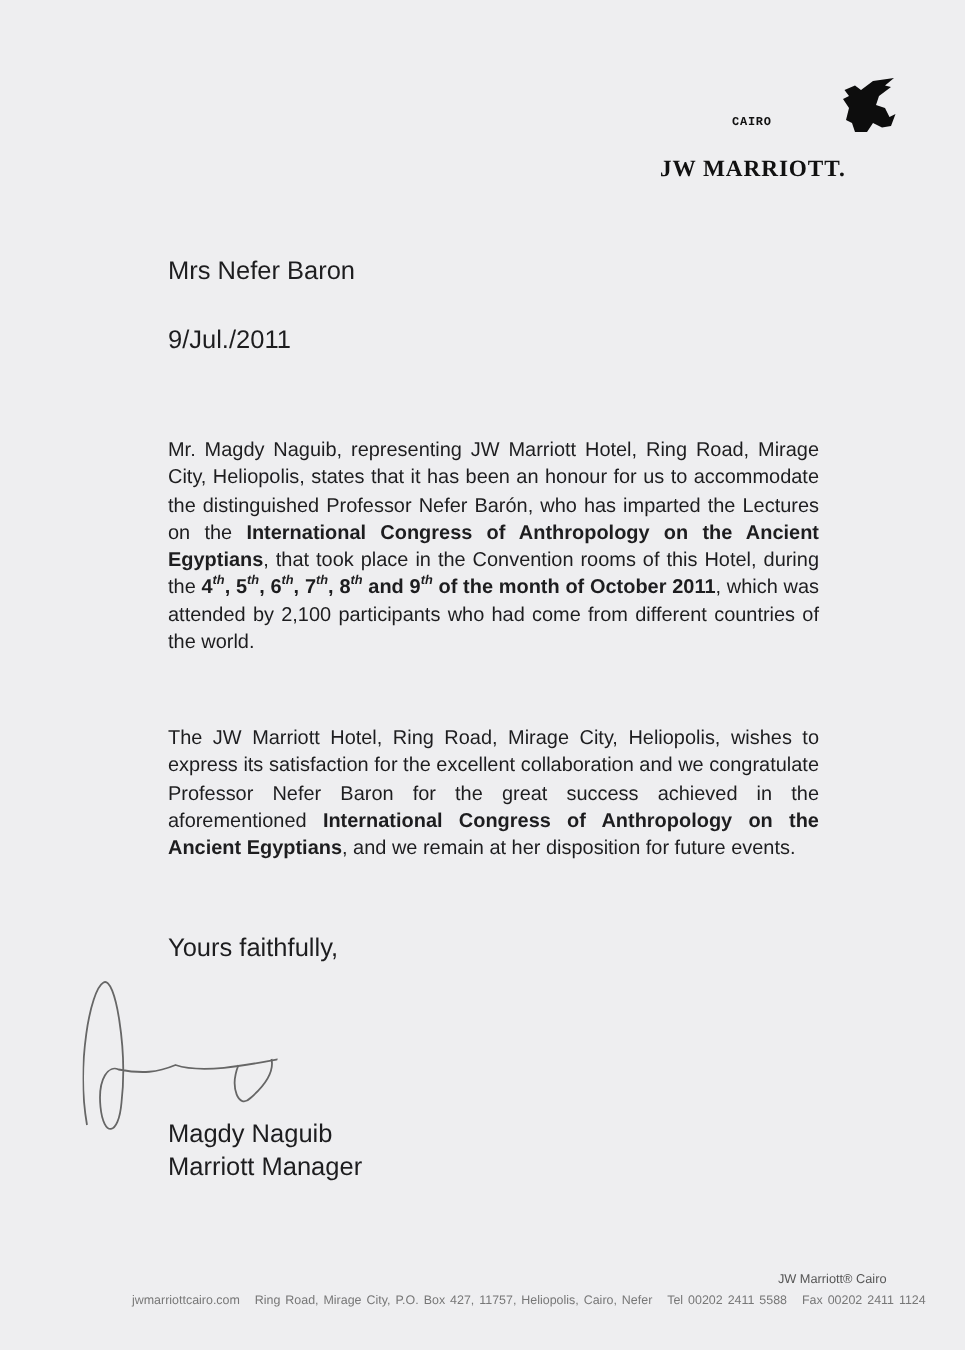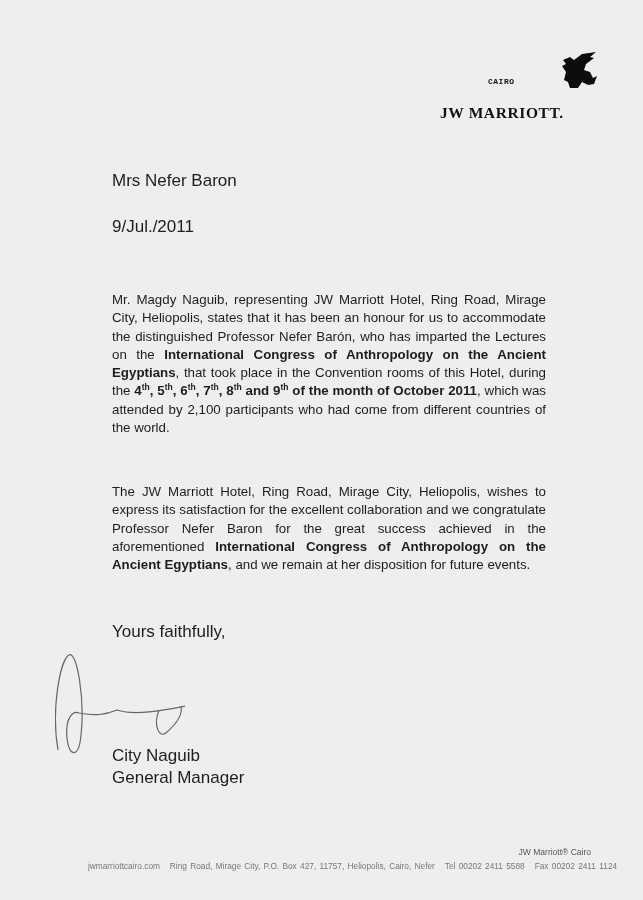--- a/index.html
+++ b/index.html
@@ -4,21 +4,21 @@
 <style>
   html,body{margin:0;padding:0;}
   body{width:643px;height:900px;background:#eeeef0;position:relative;overflow:hidden;font-family:"Liberation Sans",sans-serif;color:#1d1d1f;}
   .logo{position:absolute;left:440px;top:50px;width:160px;height:45px;}
   .logo-text{position:absolute;left:0;top:10px;font-family:"Liberation Serif",serif;font-weight:bold;font-size:15.5px;letter-spacing:0.6px;color:#111;margin-top:44px;}
   .logo-sub{position:absolute;left:48px;top:27px;font-family:Liberation Mono, monospace;font-weight:bold;font-size:8px;letter-spacing:0.5px;color:#111;}
   .griffin{position:absolute;left:120px;top:2px;}
   .txt{position:absolute;left:112px;font-size:17px;line-height:18px;}
   .para{position:absolute;left:112px;width:434px;font-size:13.3px;line-height:18.3px;text-align:justify;}
   .para b{font-weight:bold;}
-  sup{font-size:8.5px;line-height:0;vertical-align:super;}
+  sup{font-size:8.5px;line-height:0;vertical-align:super;font-style:italic;}
   .sig{position:absolute;left:55px;top:640px;}
   .foot1{position:absolute;right:52px;top:847px;font-size:8.5px;font-weight:normal;color:#555;}
   .foot2{position:absolute;left:88px;top:861px;font-size:8.3px;color:#777;word-spacing:1px;white-space:nowrap;}
 </style>
 </head>
 <body>
 
 <div class="logo">
   <span class="logo-text">JW MARRIOTT.</span>
   <span class="logo-sub">CAIRO</span>
@@ -34,17 +34,17 @@
 
 <div class="para" style="top:483px"><span>The JW Marriott Hotel, Ring Road, Mirage City, Heliopolis, wishes to express its satisfaction for the excellent collaboration and we congratulate Professor Nefer Baron for the great success achieved in the aforementioned </span><b>International Congress of Anthropology on the Ancient Egyptians</b><span>, and we remain at her disposition for future events.</span></div>
 
 <div class="txt" style="top:623px">Yours faithfully,</div>
 
 <svg class="sig" width="130" height="120" viewBox="0 0 130 120">
   <path d="M3 110 C-4 70 5 20 14 15 C22 10 30 60 26 95 C24 118 14 118 12 98 C10 78 18 70 24 73 C40 76 50 75 62 70 C80 76 110 70 131 66" fill="none" stroke="#666" stroke-width="1.2"></path>
   <path d="M104 70 C98 85 104 100 112 92 C120 85 128 75 126 66" fill="none" stroke="#666" stroke-width="1.2"></path>
 </svg>
 
-<div class="txt" style="top:747px">City Naguib</div>
-<div class="txt" style="top:769px">General Manager</div>
+<div class="txt" style="top:747px">Magdy Naguib</div>
+<div class="txt" style="top:769px">Marriott Manager</div>
 
 <div class="foot1">JW Marriott® Cairo</div>
 <div class="foot2"><span>jwmarriottcairo.com</span>&nbsp;&nbsp;&nbsp;<span>Ring Road, Mirage City, P.O. Box 427, 11757, Heliopolis, Cairo, Nefer</span>&nbsp;&nbsp;&nbsp;<span>Tel 00202 2411 5588</span>&nbsp;&nbsp;&nbsp;<span>Fax 00202 2411 1124</span></div>
 
 </body></html>

